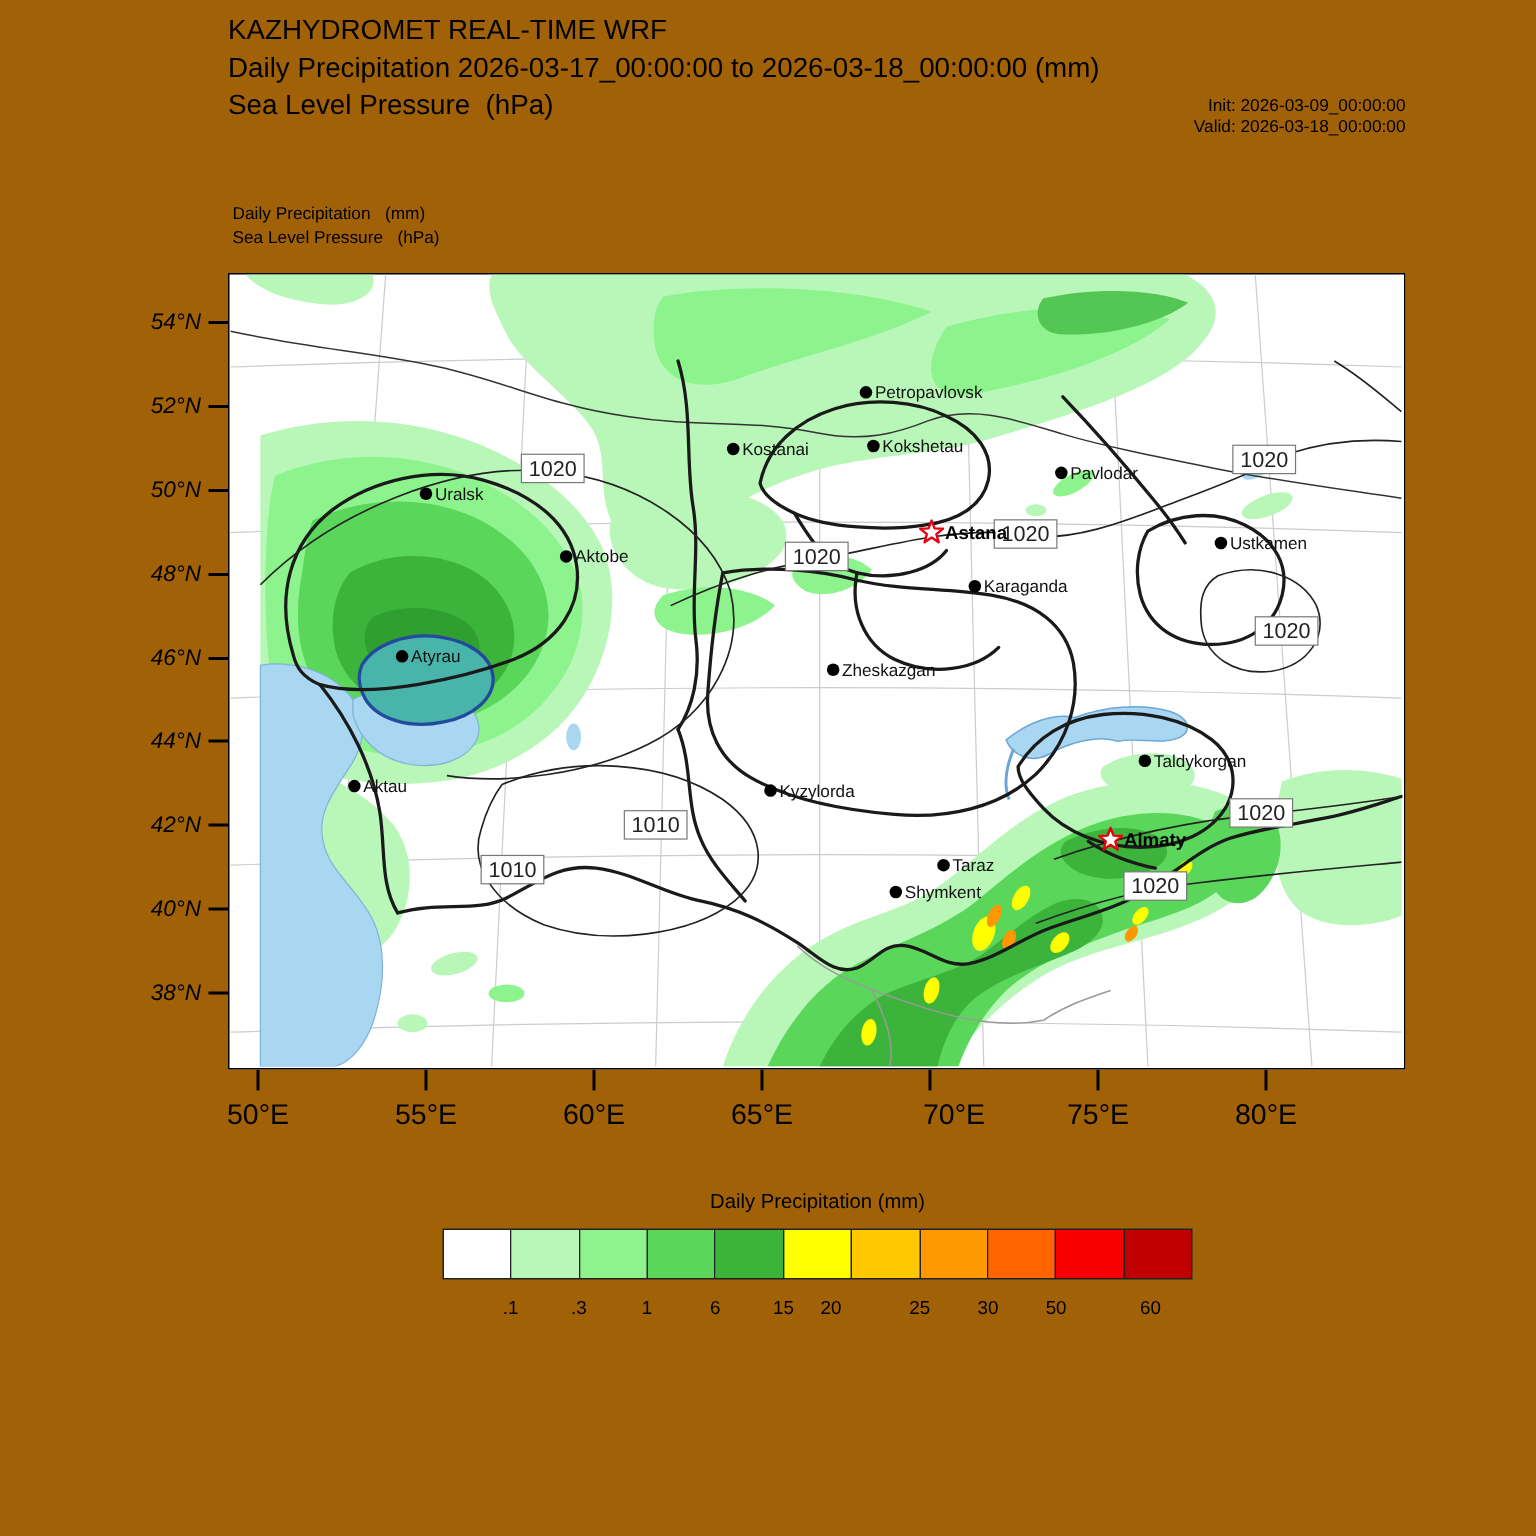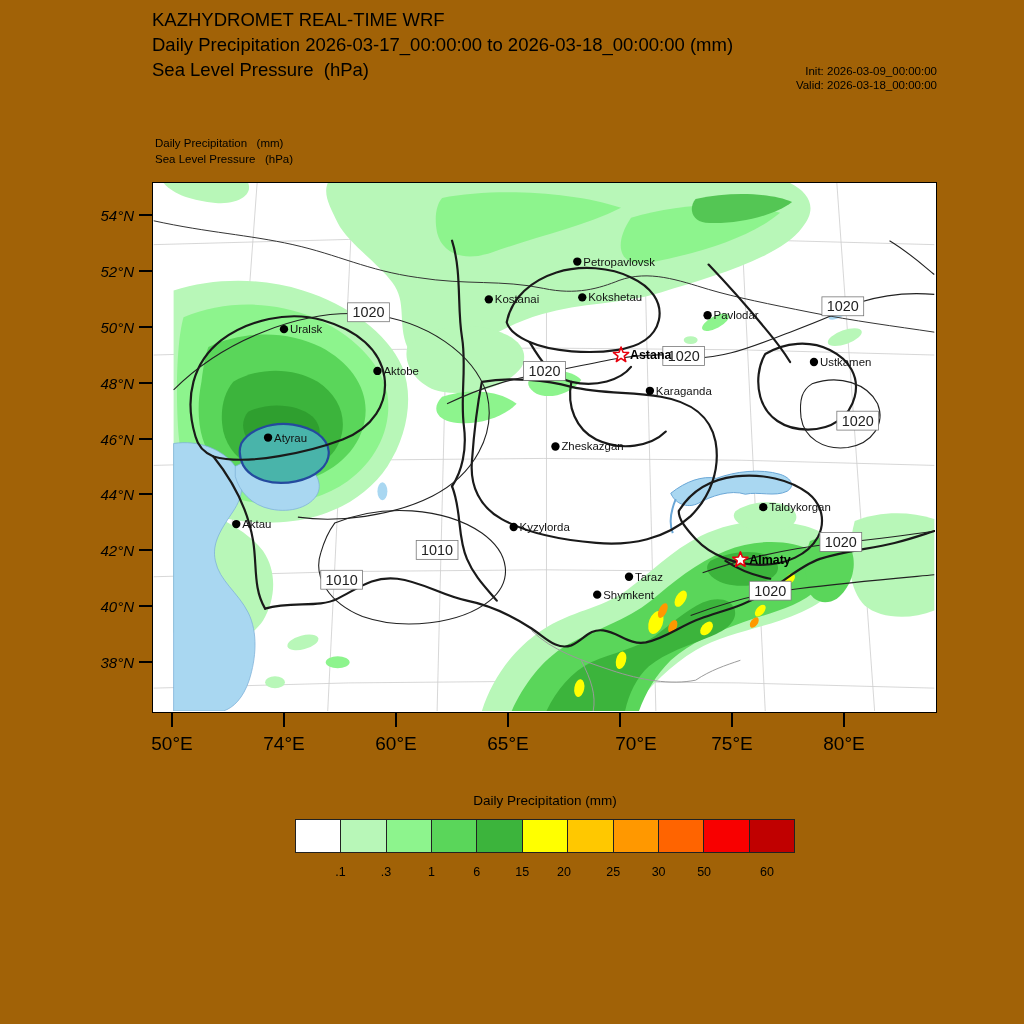--- a/index.html
+++ b/index.html
@@ -66,21 +66,21 @@
       <div class="lat-tick" style="top: 367.25px;"></div>
       <div class="lat-label" style="top: 424.125px;">40°N</div>
       <div class="lat-tick" style="top: 423.125px;"></div>
       <div class="lat-label" style="top: 480px;">38°N</div>
       <div class="lat-tick" style="top: 479px;"></div>
     </div>
   <div class="lon-axis" id="lon-axis">
       <div class="lon-tick" style="left: 19px;"></div>
       <div class="lon-label" style="left: 20px;">50°E</div>
       <div class="lon-tick" style="left: 131px;"></div>
-      <div class="lon-label" style="left: 132px;">74°E</div>
+      <div class="lon-label" style="left: 132px;">55°E</div>
       <div class="lon-tick" style="left: 243px;"></div>
       <div class="lon-label" style="left: 244px;">60°E</div>
       <div class="lon-tick" style="left: 355px;"></div>
       <div class="lon-label" style="left: 356px;">65°E</div>
       <div class="lon-tick" style="left: 467px;"></div>
       <div class="lon-label" style="left: 484px;">70°E</div>
       <div class="lon-tick" style="left: 579px;"></div>
       <div class="lon-label" style="left: 580px;">75°E</div>
       <div class="lon-tick" style="left: 691px;"></div>
       <div class="lon-label" style="left: 692px;">80°E</div>
@@ -267,21 +267,21 @@
         <div class="legend-cell" style="background: rgb(255, 100, 0);"></div>
         <div class="legend-cell" style="background: rgb(248, 0, 0);"></div>
         <div class="legend-cell" style="background: rgb(192, 0, 0);"></div>
       </div>
     <div class="legend-ticks" id="legend-ticks">
         <span class="legend-tickval" style="left: 45.4545px;">.1</span>
         <span class="legend-tickval" style="left: 90.9091px;">.3</span>
         <span class="legend-tickval" style="left: 136.364px;">1</span>
         <span class="legend-tickval" style="left: 181.818px;">6</span>
         <span class="legend-tickval" style="left: 227.273px;">15</span>
-        <span class="legend-tickval" style="left: 269px;">20</span>
+        <span class="legend-tickval" style="left: 259px;">20</span>
         <span class="legend-tickval" style="left: 318.182px;">25</span>
         <span class="legend-tickval" style="left: 363.636px;">30</span>
         <span class="legend-tickval" style="left: 409.091px;">50</span>
         <span class="legend-tickval" style="left: 472px;">60</span>
       </div>
   </div>
 
 </div>
 
 </body></html>

